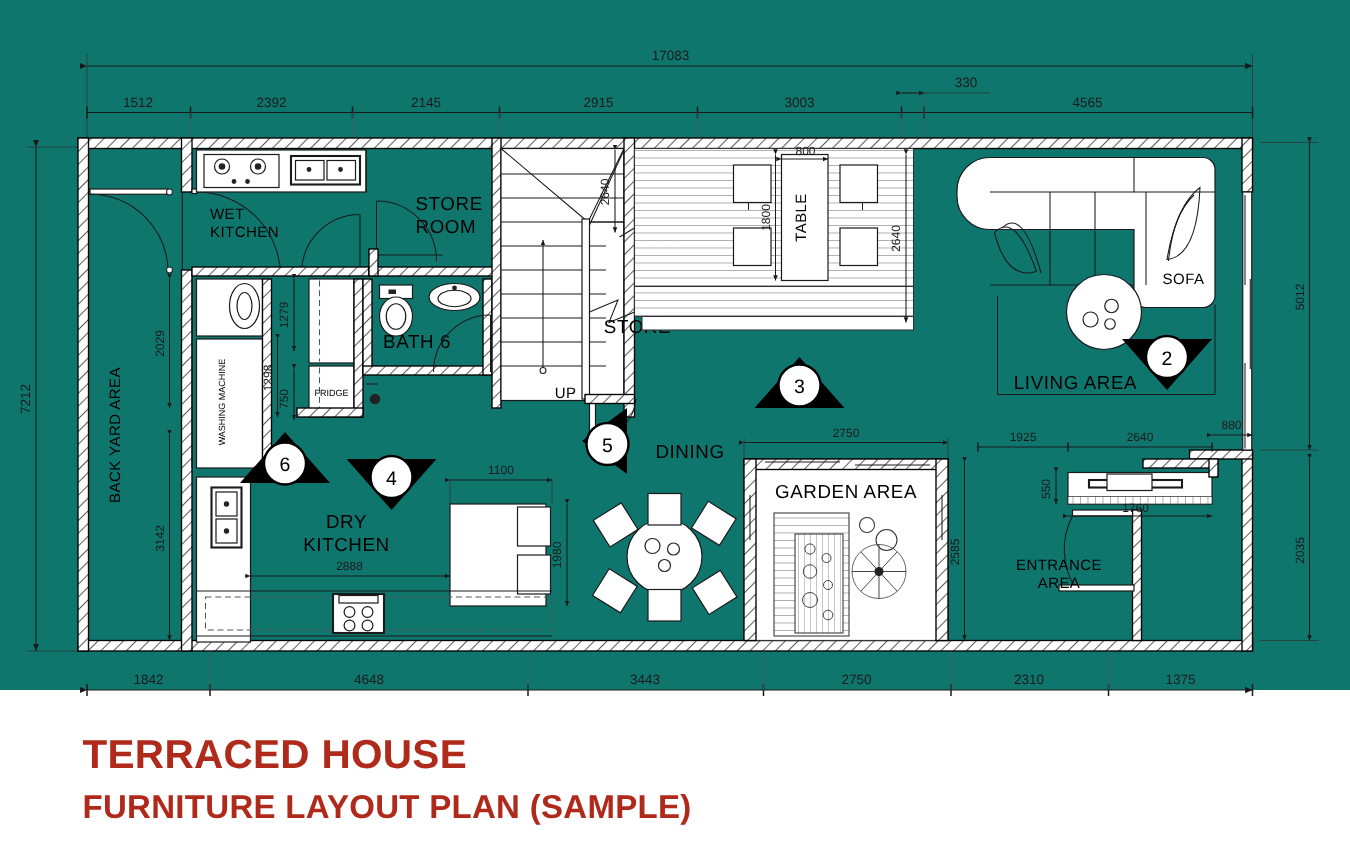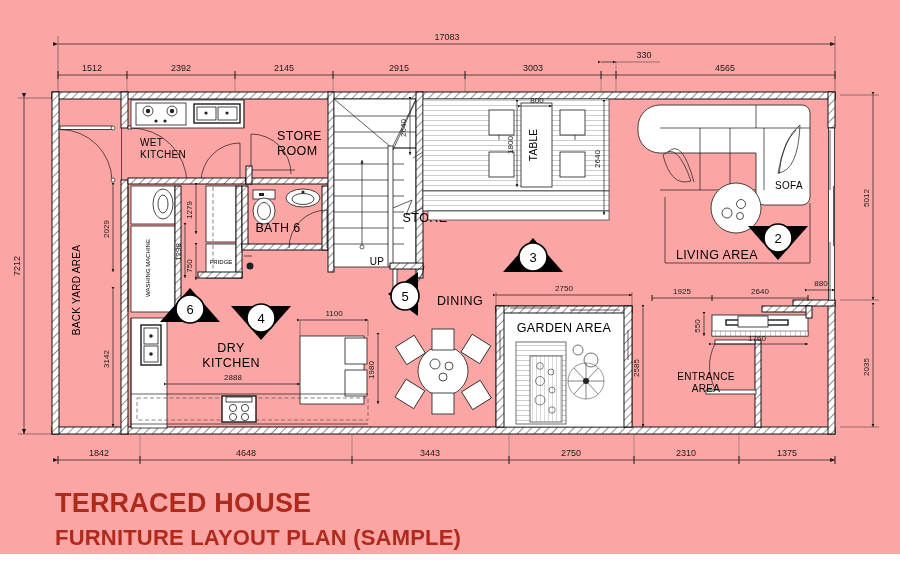--- a/index.html
+++ b/index.html
@@ -1,18 +1,18 @@
 <!DOCTYPE html>
 <html><head>
 <meta charset="utf-8">
 <style>
   html,body{margin:0;padding:0;background:#ffffff;}
   body{width:900px;height:574px;overflow:hidden;
        font-family:"Liberation Sans", sans-serif;color:#000;}
-  #stage{position:relative;width:900px;height:554px;background:#fca5a5;}
+  #stage{position:relative;width:900px;height:460px;background:#0f766e;}
   svg{display:block;}
   .dim     {font-family:"Liberation Sans",sans-serif;font-size:9px;fill:#1a1a1a;}
   .dim-sm  {font-family:"Liberation Sans",sans-serif;font-size:8px;fill:#1a1a1a;}
   .room    {font-family:"Liberation Sans",sans-serif;font-size:12.5px;fill:#000;letter-spacing:.4px;}
   .room-sm {font-family:"Liberation Sans",sans-serif;font-size:10px;fill:#000;letter-spacing:.3px;}
   .tiny    {font-family:"Liberation Sans",sans-serif;font-size:6px;fill:#000;}
   .mark    {font-family:"Liberation Sans",sans-serif;font-size:13px;fill:#000;}
   .ttl1{font-family:"Liberation Sans",sans-serif;font-size:27px;font-weight:bold;letter-spacing:.2px;}
   .ttl2{font-family:"Liberation Sans",sans-serif;font-size:22px;font-weight:bold;letter-spacing:.2px;}
   .ln{stroke:#1a1a1a;stroke-width:.7;fill:none;}

